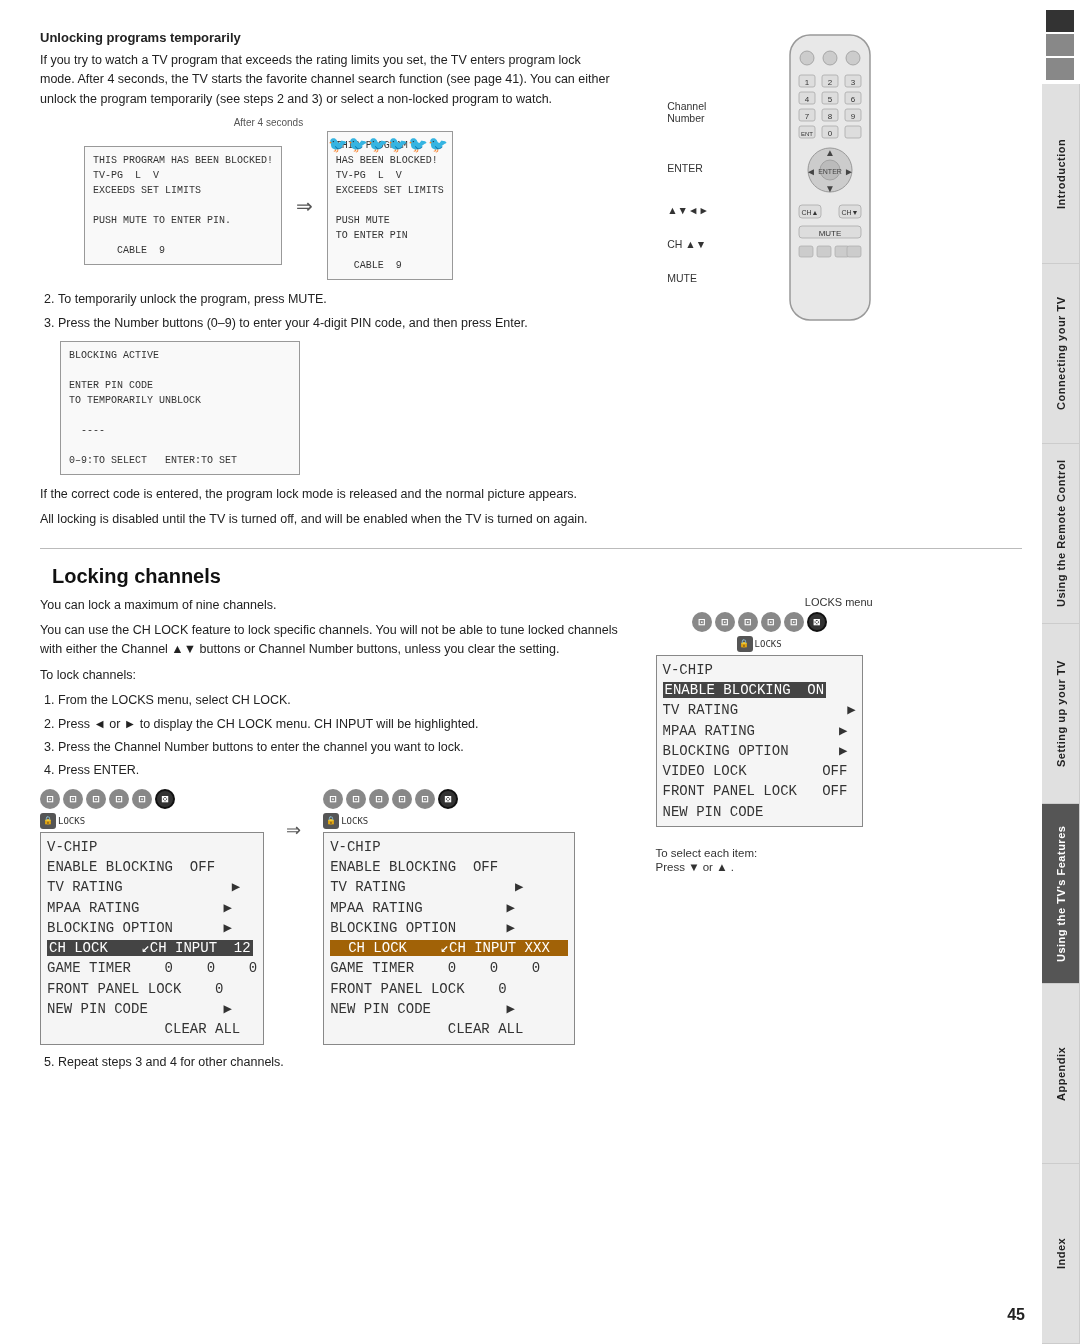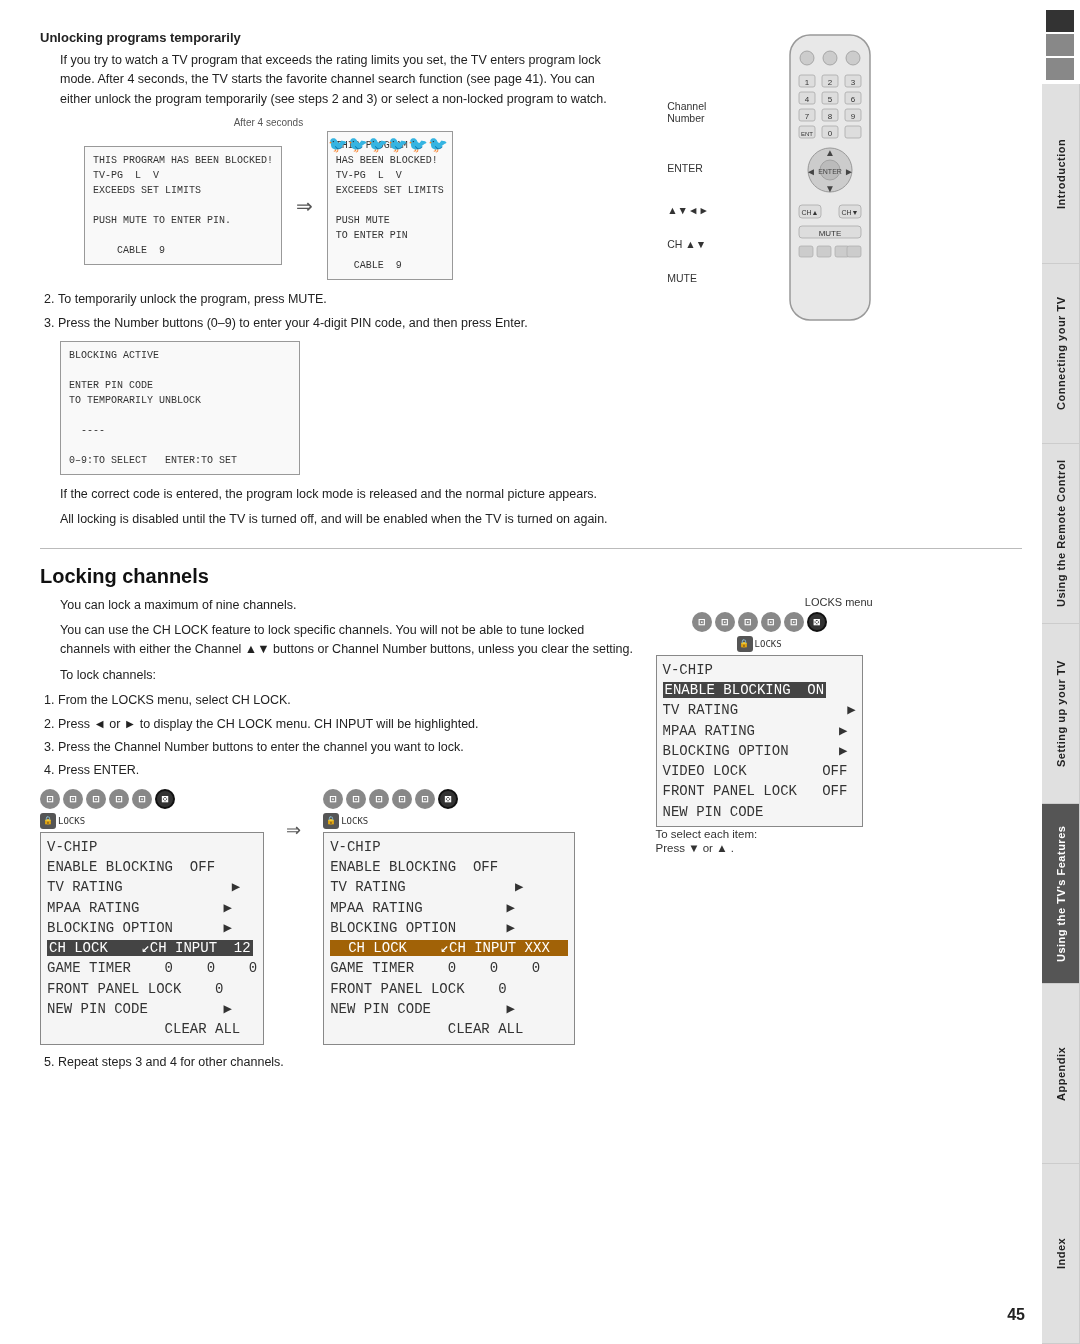--- a/index.html
+++ b/index.html
@@ -78,31 +78,30 @@
     
     .section-heading {
       font-size: 13px;
       font-weight: bold;
       margin-bottom: 6px;
       color: #222;
     }
     .big-heading {
       font-size: 20px;
       font-weight: bold;
-      margin: 16px 0 8px 0;
+      margin: 16px 0 8px 12px;
       color: #111;
     }
 
     
     .body-text {
       font-size: 12.5px;
       line-height: 1.55;
       color: #222;
       margin-bottom: 6px;
-      margin-left: 20px;
     }
     .body-text-small {
       font-size: 12px;
       line-height: 1.5;
       color: #222;
       margin-bottom: 4px;
     }
 
     
     .numbered-list {
@@ -465,21 +464,21 @@
           <span style="background:#444;color:#fff;padding:0 2px;">ENABLE BLOCKING &nbsp;ON</span><br>
           TV RATING &nbsp;&nbsp;&nbsp;&nbsp;&nbsp;&nbsp;&nbsp;&nbsp;&nbsp;&nbsp;&nbsp;&nbsp;▶<br>
           MPAA RATING &nbsp;&nbsp;&nbsp;&nbsp;&nbsp;&nbsp;&nbsp;&nbsp;&nbsp;▶<br>
           BLOCKING OPTION &nbsp;&nbsp;&nbsp;&nbsp;&nbsp;▶<br>
           VIDEO LOCK &nbsp;&nbsp;&nbsp;&nbsp;&nbsp;&nbsp;&nbsp;&nbsp;OFF<br>
           FRONT PANEL LOCK &nbsp;&nbsp;OFF<br>
           NEW PIN CODE
         </div>
       </div>
 
-      <div class="select-item-text" style="margin-top:1px; font-size:11.5px;">To select each item:</div>
+      <div class="select-item-text" style="margin-top:20px; font-size:11.5px;">To select each item:</div>
       <div style="font-size:11.5px; color:#333; margin-top:2px;">
         <span>Press</span>
         <span>▼ or ▲ .</span>
       </div>
 
     </div>
   </div>
 
 </div>
 

